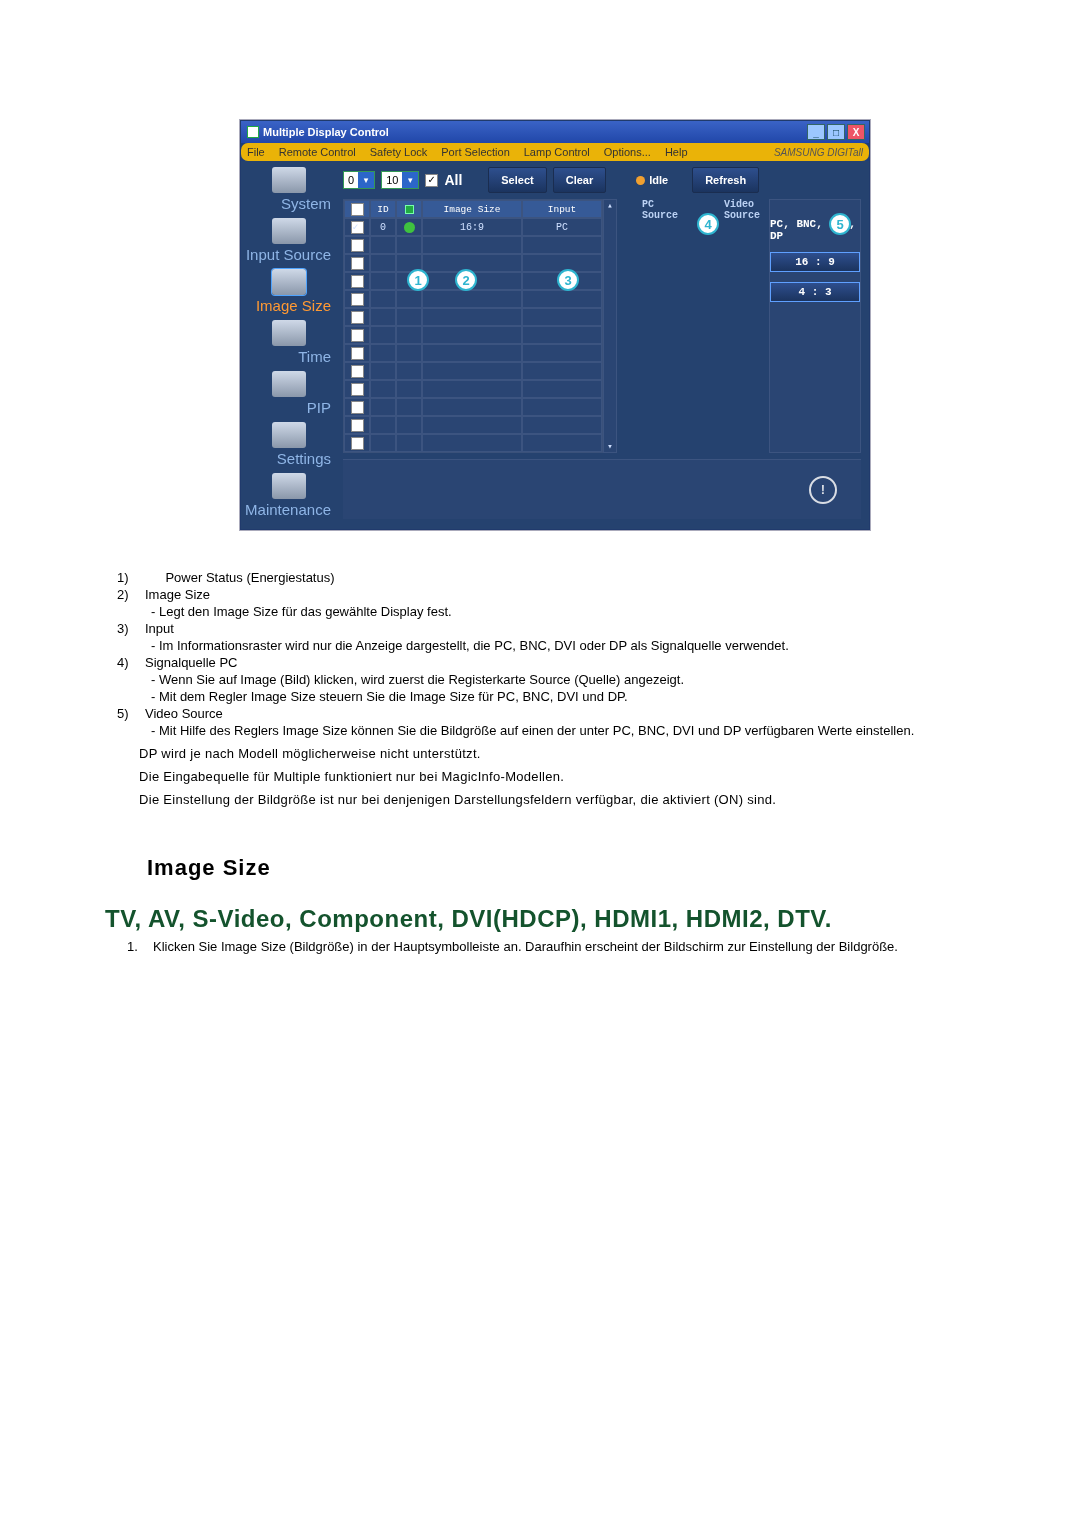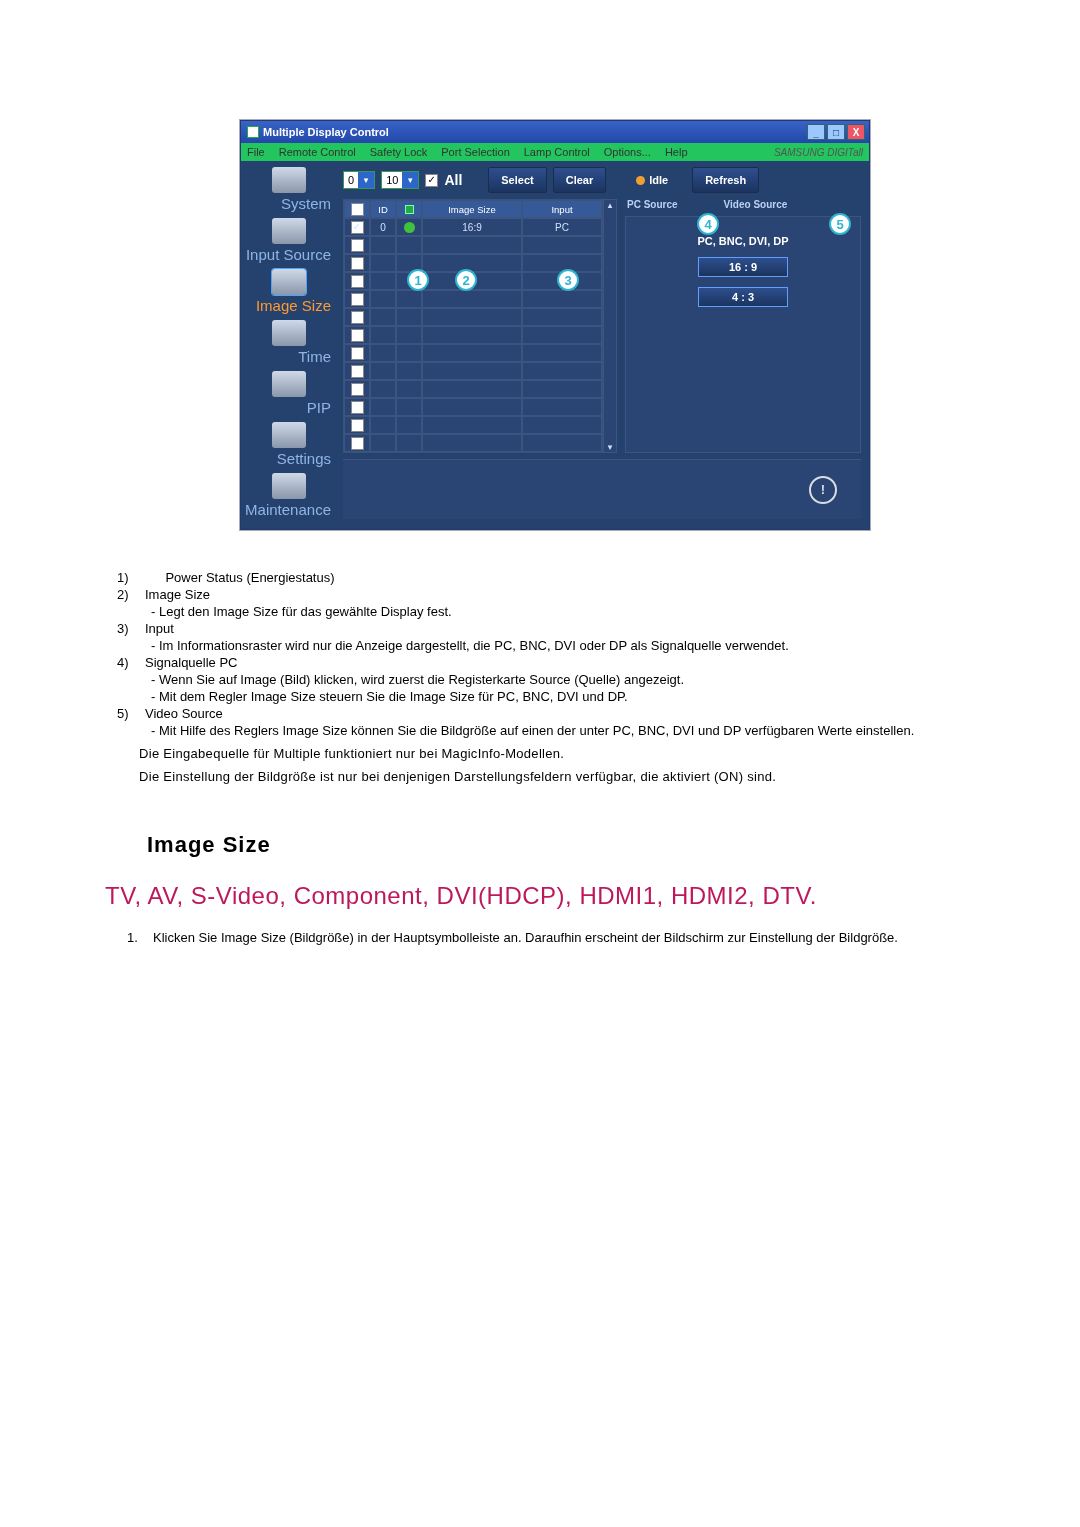--- a/index.html
+++ b/index.html
@@ -31,22 +31,22 @@
   .titlebar .left { display: flex; align-items: center; gap: 4px; }
   .tb-icon {
     width: 12px; height: 12px; background:#fff; border:1px solid #2a4; display:inline-block;
   }
   .window-btns { display:flex; gap:2px; }
   .wbtn { width:18px; height:16px; display:flex; align-items:center; justify-content:center; border:1px solid #366; font-size:10px; font-weight:bold; }
   .wbtn.min { background:#9cc7ff; color:#034; }
   .wbtn.max { background:#9cc7ff; color:#034; }
   .wbtn.x { background:#e56; color:#fff; }
   .menubar {
-    display:flex; background:#22c55e; font-size:11px; color:#333;
-    padding:3px 6px; gap:14px; align-items:center;
+    display:flex; background:#eab308; font-size:11px; color:#333;
+    padding:3px 6px; gap:14px; align-items:center;border-radius:7px;
   }
   .menubar .spacer{flex:1;}
   .brand { font-size:10px; color:#555; font-style:italic;}
   .app-body { display:flex; background:#25426f; }
   
   .sidebar {
     width: 96px; padding:6px 4px 10px 4px; display:flex; flex-direction:column; align-items:center; gap:6px;
     background:#25426f; color:#8fb5e6; font-size:10px;
   }
   .side-item { display:flex; flex-direction:column; align-items:center; width:100%; }
@@ -65,42 +65,42 @@
   .chk { width:13px;height:13px;border:1px solid #888;background:#fff; display:inline-block; position:relative;}
   .chk.on::after{content:"✓"; position:absolute; font-size:10px; top:-1px; left:1px;}
   .tlabel{ color:#fff; font-size:14px; font-weight:bold;}
   .btn {
     background:linear-gradient(#2e4f8e,#1b345f); color:#fff; font-size:11px; font-weight:bold;
     padding:6px 12px; border:1px solid #1a2d50; border-radius:2px;
   }
   .idle { display:flex; align-items:center; gap:4px; color:#fff; font-size:11px; font-weight:bold;}
   .idle .dot{width:9px;height:9px;border-radius:50%;background:#f0a030;}
   
-  .content-split{ display:flex; gap:8px;}
+  .content-split{ display:flex; gap:23px;font-family:Liberation Mono, monospace;}
   
   .grid {
     border:1px solid #3a517a; background:#25426f; width:260px;
   }
   .grow { display:flex; height:18px; }
   .gcell {
     border:1px solid #3c5480; background:#2a4573; color:#cfe0ff;
     font-size:10px; display:flex; align-items:center; justify-content:center;
   }
   .gc-chk{width:26px;}
   .gc-id{width:26px;}
   .gc-st{width:26px;}
   .gc-im{flex:1;}
   .gc-in{width:80px;}
   .ghead .gcell{ background:#365a97; color:#fff; font-size:9.5px;}
   .grow-data .gcell{ background:#2a4573;}
   .pill-on{ width:11px;height:11px;border-radius:50%;background:#3fc23f;}
   .scroll-col{ width:14px; background:#2a4573; border:1px solid #3c5480; display:flex; flex-direction:column; justify-content:space-between; align-items:center;}
   .scroll-col .ar{font-size:9px;color:#cfe0ff;}
   
-  .right-panel{ flex:1; display:flex; flex-direction:column;}
+  .right-panel{ flex:1; display:flex; flex-direction:row;}
   .source-tabs{ display:flex; gap:46px; padding:0 2px 6px 2px; color:#bcd2f4; font-size:10px; font-weight:bold;}
   .source-tabs .tab{ position:relative;}
   .size-area{
     flex:1; background:#2a4573; border:1px solid #3c5480; padding:18px 0;
     display:flex; flex-direction:column; align-items:center; gap:10px;
   }
   .size-title{ color:#fff; font-size:11px; font-weight:bold;}
   .ratio-btn{
     width:90px; background:linear-gradient(#2e4f8e,#1b345f); color:#fff;
     border:1px solid #5fa0ff; font-size:11px; font-weight:bold; text-align:center; padding:3px 0;
@@ -125,21 +125,21 @@
   .ol { margin:4px 0 6px 12px; }
   .ol-row{ display:flex; gap:6px; margin-bottom:2px;}
   .ol-num{ width:22px;}
   .sub{ margin-left:34px; margin-bottom:2px;}
   .note{ margin:8px 0 4px 34px; letter-spacing:.3px;}
   .note.first{ margin-left:34px;}
   h2.section{
     font-weight:bold; font-size:22px; letter-spacing:1px; margin:48px 0 24px 42px; color:#000;
   }
   h1.sub-h{
-    font-weight:normal; font-size:24px; letter-spacing:.5px; margin:0 0 20px 0; color:#be185d;
+    font-weight:bold; font-size:24px; letter-spacing:.5px; margin:0 0 6px 0; color:#14532d;
   }
   .final-ol{ margin-left:22px;}
   .final-ol .row{display:flex; gap:6px;}
   .final-ol .num{width:20px;}
 </style>
 </head>
 <body>
 
 <div class="doc">
 
@@ -421,20 +421,21 @@
     <div class="sub">- Wenn Sie auf Image (Bild) klicken, wird zuerst die Registerkarte Source (Quelle) angezeigt.</div>
     <div class="sub">- Mit dem Regler Image Size steuern Sie die Image Size für PC, BNC, DVI und DP.</div>
 
     <div class="ol-row">
         <span class="ol-num">5)</span>
         <span>Video Source</span>
       </div>
     <div class="sub">- Mit Hilfe des Reglers Image Size können Sie die Bildgröße auf einen der unter PC, BNC, DVI und DP verfügbaren Werte einstellen.</div>
   </div>
 
+  <div class="note first">DP wird je nach Modell möglicherweise nicht unterstützt.</div>
   <div class="note">Die Eingabequelle für Multiple funktioniert nur bei MagicInfo-Modellen.</div>
   <div class="note">Die Einstellung der Bildgröße ist nur bei denjenigen Darstellungsfeldern verfügbar, die aktiviert (ON) sind.</div>
 
   <h2 class="section">Image Size</h2>
   <h1 class="sub-h">TV, AV, S-Video, Component, DVI(HDCP), HDMI1, HDMI2, DTV.</h1>
 
   <div class="final-ol">
     <div class="row">
       <span class="num">1.</span>
       <span>Klicken Sie Image Size (Bildgröße) in der Hauptsymbolleiste an. Daraufhin erscheint der Bildschirm zur Einstellung der Bildgröße.</span>

